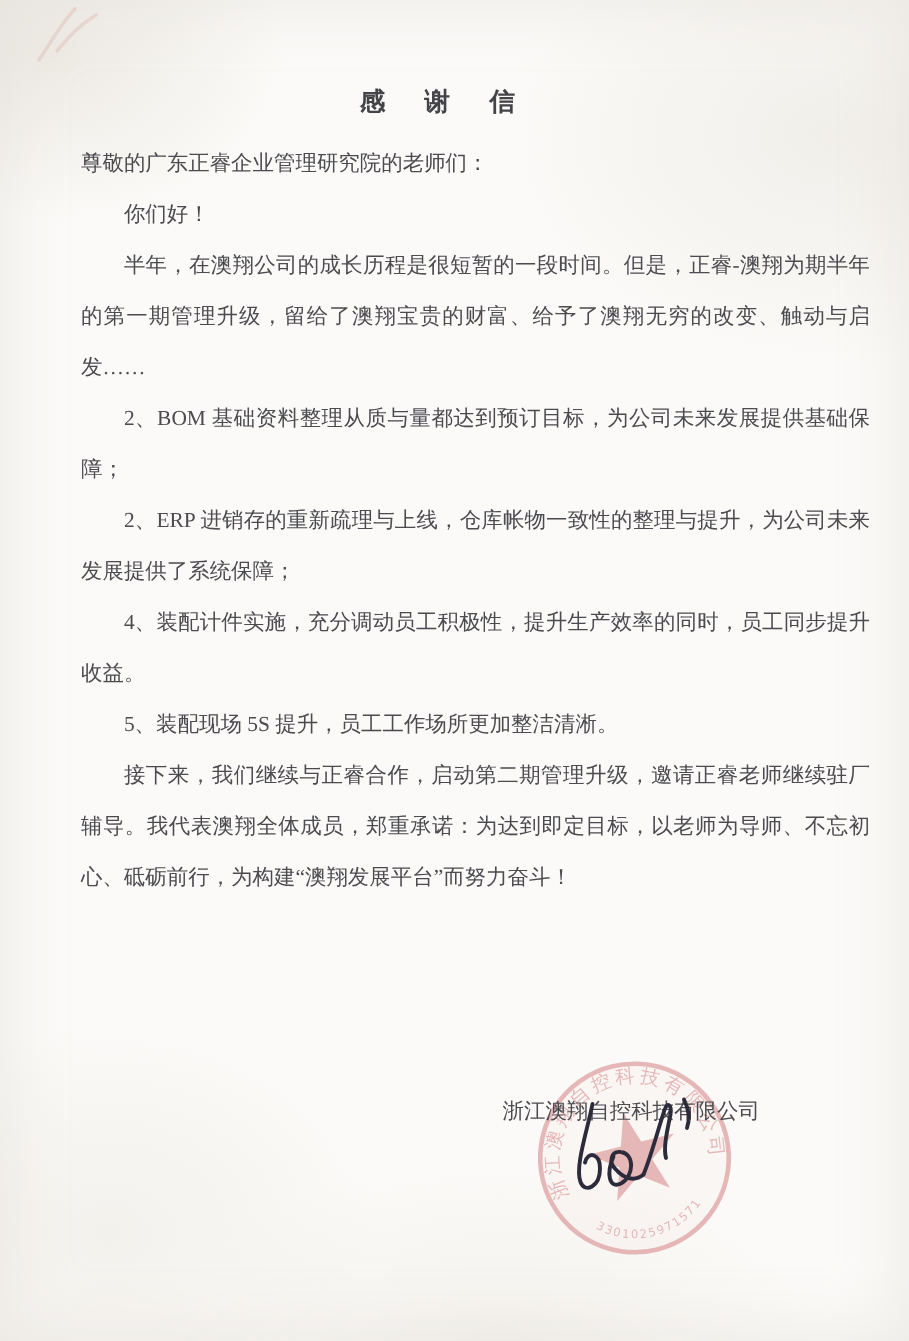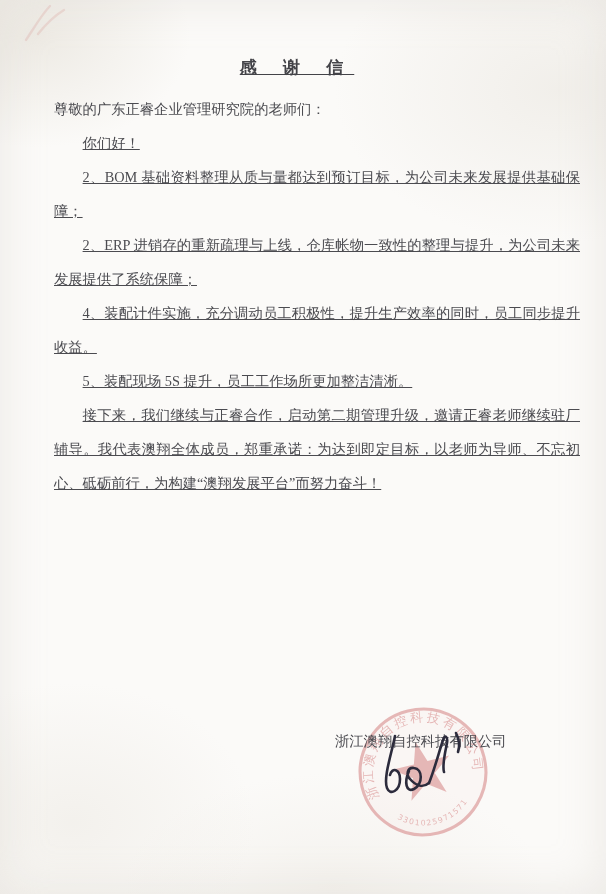--- a/index.html
+++ b/index.html
@@ -21,25 +21,24 @@
   .content{
     position:absolute;left:54px;right:26px;top:50px;
     font-size:14.3px;line-height:34px;
   }
   .doc-title{
     text-align:center;
     font-size:17px;font-weight:bold;color:#434348;
     letter-spacing:11px;
     margin:6px 0 0 -40px;
     line-height:24px;
-    text-decoration:underline;
   }
   .content p{margin:0;text-align:justify;}
   .salutation{margin-top:12px !important;font-family:Liberation Serif, serif;}
-  .indent{text-indent:2em;text-decoration:underline;}
+  .indent{text-indent:2em;}
   .sig-block{
     position:absolute;left:335px;top:724px;
     font-size:14.3px;line-height:34px;color:#4b4b50;
     z-index:3;
   }
   .sig-block div{white-space:nowrap;}
   .seal{position:absolute;left:355px;top:704px;z-index:1;opacity:.62;}
   .signature-svg{position:absolute;left:378px;top:730px;z-index:4;}
   .corner-mark{position:absolute;left:16px;top:0;z-index:2;opacity:.16;}
 </style>
@@ -51,20 +50,21 @@
   <svg class="corner-mark" width="60" height="46" viewBox="0 0 60 46">
     <path d="M10,40 C 18,28 26,14 34,6 M 22,34 C 30,24 38,16 48,10" fill="none" stroke="#cc6b66" stroke-width="2.4" stroke-linecap="round"></path>
   </svg>
 
   <div class="content">
     <div class="doc-title">感 谢 信</div>
 
     <p class="salutation">尊敬的广东正睿企业管理研究院的老师们：</p>
     <p class="indent">你们好！</p>
 
+    <p class="indent">半年，在澳翔公司的成长历程是很短暂的一段时间。但是，正睿-澳翔为期半年的第一期管理升级，留给了澳翔宝贵的财富、给予了澳翔无穷的改变、触动与启发……</p>
 
     <p class="indent">2、BOM 基础资料整理从质与量都达到预订目标，为公司未来发展提供基础保障；</p>
     <p class="indent">2、ERP 进销存的重新疏理与上线，仓库帐物一致性的整理与提升，为公司未来发展提供了系统保障；</p>
     <p class="indent">4、装配计件实施，充分调动员工积极性，提升生产效率的同时，员工同步提升收益。</p>
     <p class="indent">5、装配现场 5S 提升，员工工作场所更加整洁清淅。</p>
 
     <p class="indent">接下来，我们继续与正睿合作，启动第二期管理升级，邀请正睿老师继续驻厂辅导。我代表澳翔全体成员，郑重承诺：为达到即定目标，以老师为导师、不忘初心、砥砺前行，为构建“澳翔发展平台”而努力奋斗！</p>
   </div>
 
   <svg class="seal" width="136" height="136" viewBox="0 0 132 132">

